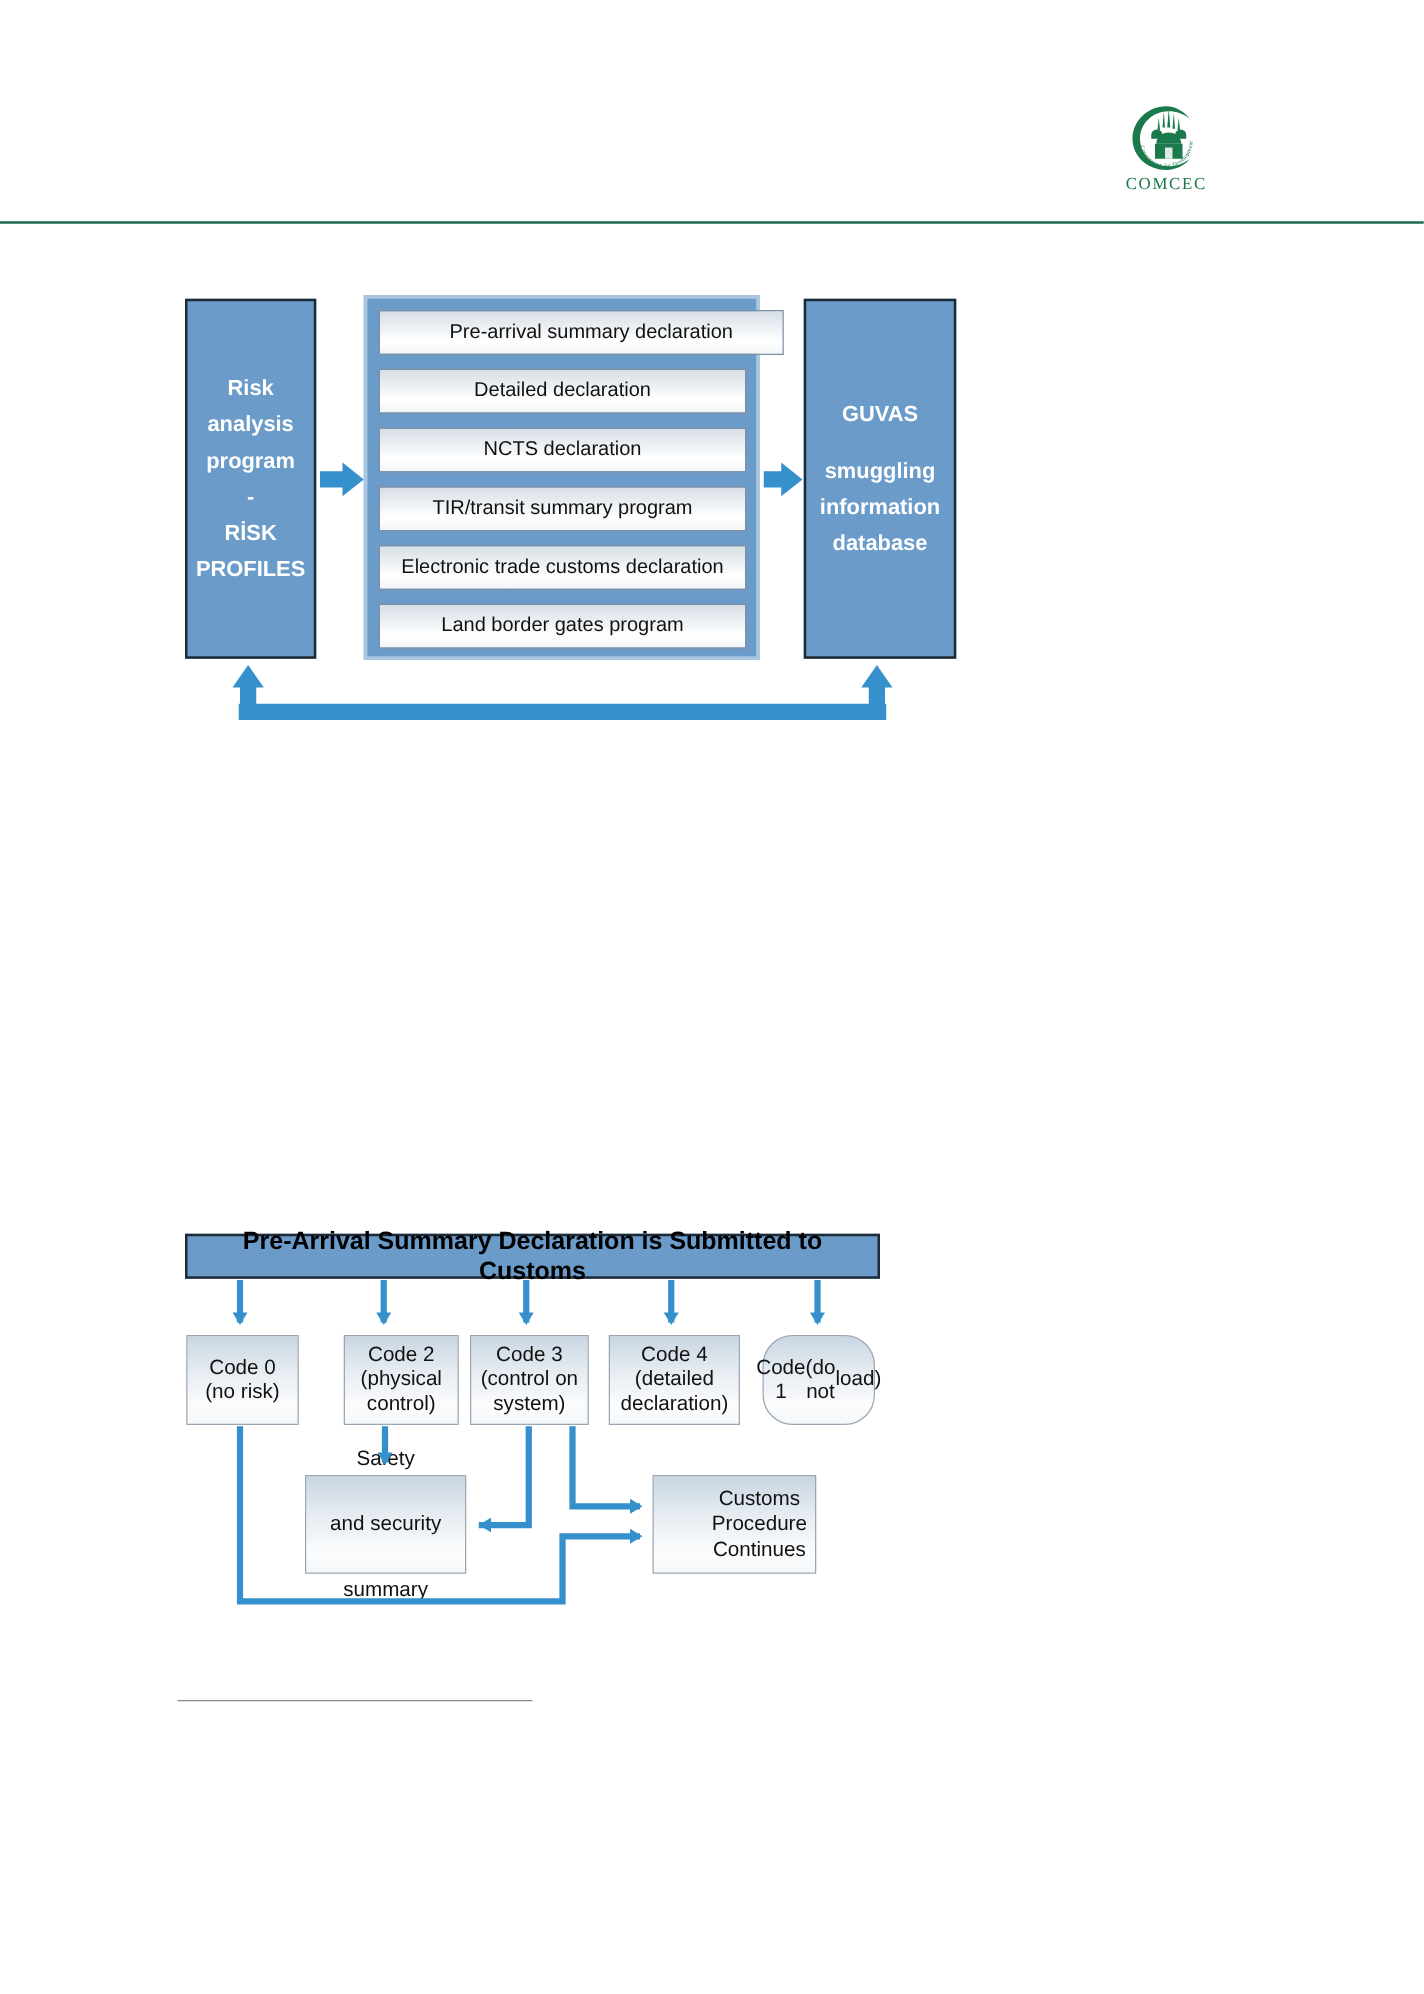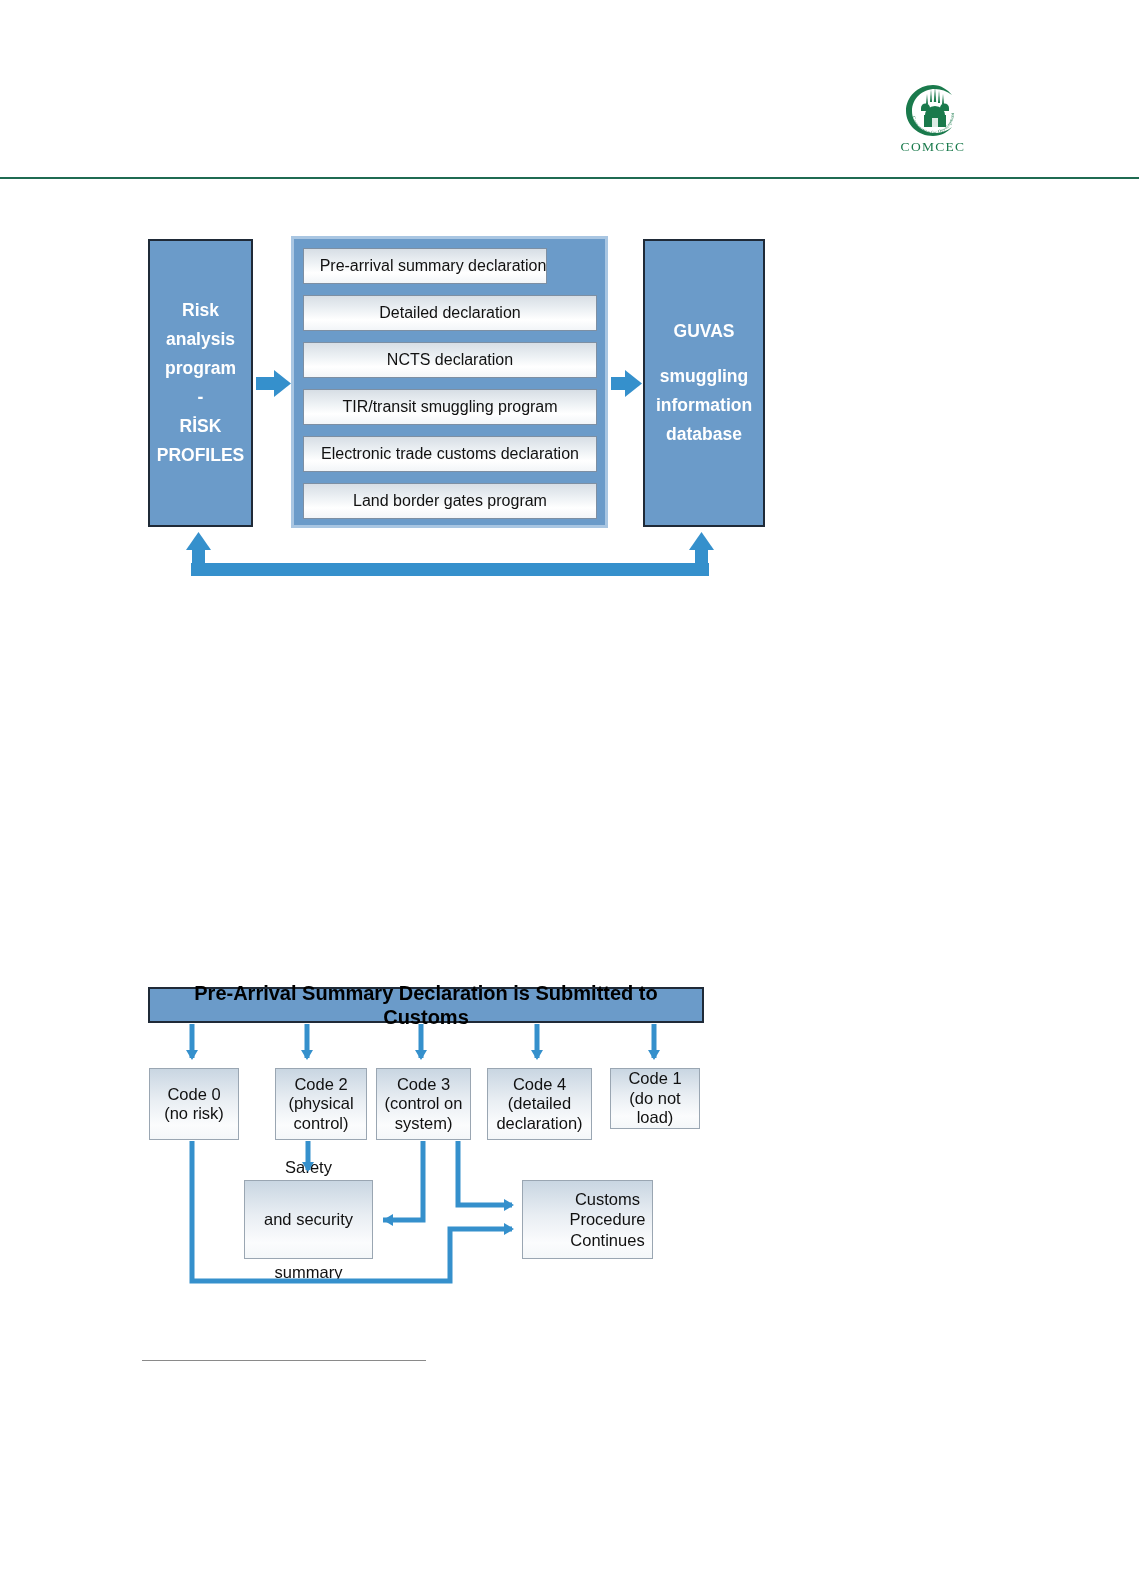--- a/index.html
+++ b/index.html
@@ -192,31 +192,31 @@
     <span>analysis</span>
     <span>program</span>
     <span>-</span>
     <span>RİSK</span>
     <span>PROFILES</span>
   </div>
 
   <div class="panel" style="position:absolute; left:291px; top:236px; width:317px; height:292px;">
   </div>
 
-  <div class="chip" style="left:303px; top:248px; width:244px; height:36px;padding-left:16px;">
+  <div class="chip" style="left:303px; top:248px; width:324px; height:36px;padding-left:16px;">
     <span>Pre-arrival summary declaration</span>
   </div>
   <div class="chip" style="left:303px; top:342px; width:294px; height:36px;">
     <span>NCTS declaration</span>
   </div>
   <div class="chip" style="left:303px; top:295px; width:294px; height:36px;">
     <span>Detailed declaration</span>
   </div>
   <div class="chip" style="left:303px; top:389px; width:294px; height:36px;">
-    <span>TIR/transit smuggling program</span>
+    <span>TIR/transit summary program</span>
   </div>
   <div class="chip" style="left:303px; top:436px; width:294px; height:36px;">
     <span>Electronic trade customs declaration</span>
   </div>
   <div class="chip" style="left:303px; top:483px; width:294px; height:36px;">
     <span>Land border gates program</span>
   </div>
 
   <div class="node pillar" style="left:643px; top:239px; width:122px; height:288px; flex-direction:column;">
     <span>GUVAS</span>
@@ -267,21 +267,21 @@
   <div class="node codebox" style="left:376px; top:1068px; width:95px; height:72px; flex-direction:column;">
     <span>Code 3</span>
     <span>(control on</span>
     <span>system)</span>
   </div>
   <div class="node codebox" style="left:487px; top:1068px; width:105px; height:72px; flex-direction:column;">
     <span>Code 4</span>
     <span>(detailed</span>
     <span>declaration)</span>
   </div>
-  <div class="node codebox" style="left:610px; top:1068px; width:90px; height:61px; flex-direction:column;">
+  <div class="node codebox" style="left:610px; top:1068px; width:90px; height:72px; flex-direction:row;border-radius:24px;">
     <span>Code 1</span>
     <span>(do not</span>
     <span>load)</span>
   </div>
 
   <div class="node procbox" style="left:244px; top:1180px; width:129px; height:79px; flex-direction:column;gap:32px;">
     <span>Safety</span>
     <span>and security</span>
     <span>summary</span>
   </div>

